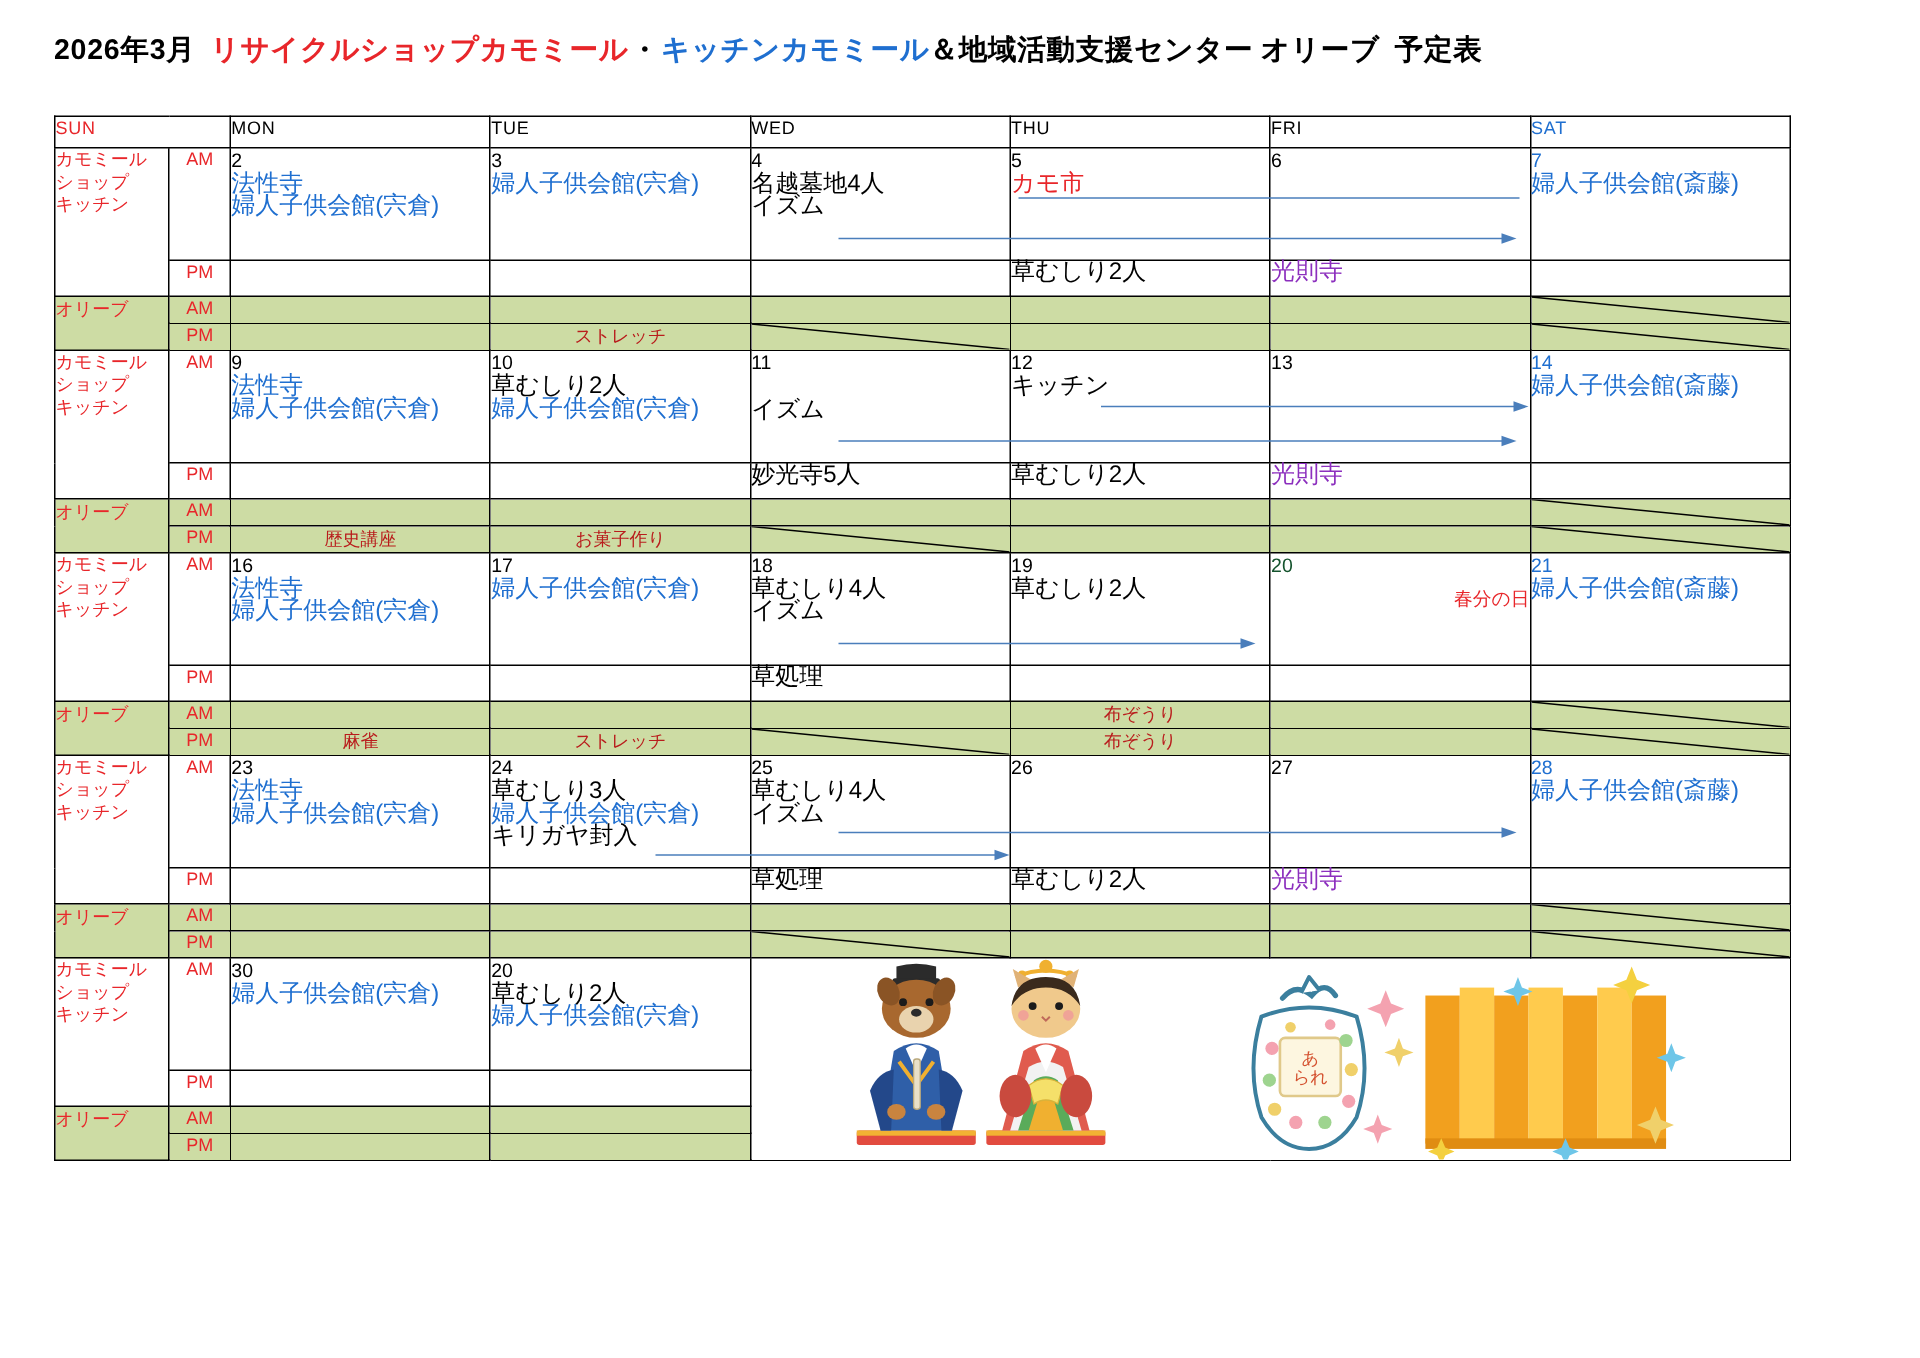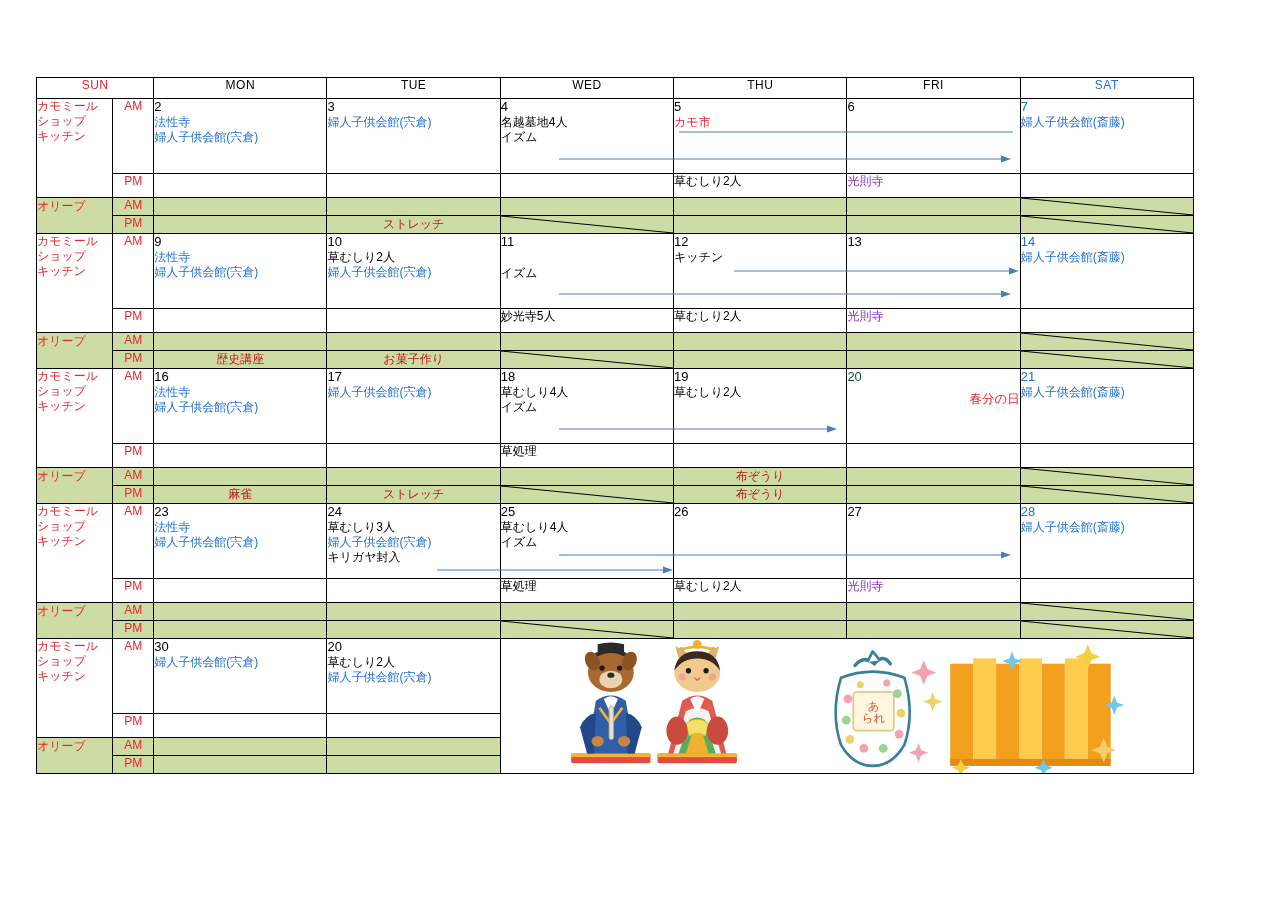--- a/index.html
+++ b/index.html
@@ -64,21 +64,20 @@
     vertical-align: top;
     font-size: 12px;
     font-weight: normal;
   }
   col.c-label { width: 76px; }
   col.c-ampm  { width: 41px; }
   col.c-day   { width: 173px; }
 
   
   .hdr td {
-    text-align: center;
     font-weight: bold;
     font-size: 13px;
     height: 20px;
     vertical-align: middle;
     letter-spacing: 0.5px;
     margin-left: 24px;
   }
   .hdr .sun { color: #e8262a; }
   .hdr .sat { color: #1f6fd0; }
 
@@ -125,21 +124,21 @@
   }
   .daynum {
     font-size: 13px;
     color: #000;
     line-height: 15px;
     margin-bottom: 1px;
   }
   .daynum.sun { color: #14532d; }
   .daynum.sat { color: #1f6fd0; }
   .ev {
-    font-size: 12px;
+    font-size: 16px;
     line-height: 15px;
     white-space: nowrap;
   }
   .ev.blue { color: #1f6fd0; }
   .ev.red  { color: #e8262a; }
   .ev.purple { color: #8c2fbe; }
   .ev.black { color: #000; }
   .ev.center-red {
     color: #e8262a;
     text-align: right;
@@ -190,20 +189,23 @@
   .art-inner { position: absolute; left: 0; top: 0; width: 100%; height: 100%; }
 
   
   .lbl-lines { display: block; }
 </style>
 </head>
 <body>
 
 <div class="page">
 
+  <div class="title-row">
+    <span class="t-black">2026年3月</span><span class="t-gap"></span><span class="t-red">リサイクルショップカモミール</span><span class="t-sep">・</span><span class="t-blue">キッチンカモミール</span><span class="t-black">＆地域活動支援センター</span><span class="t-gap-s"></span><span class="t-black">オリーブ</span><span class="t-gap"></span><span class="t-black">予定表</span>
+  </div>
 
 
   <table class="cal">
     <colgroup>
       <col class="c-label">
         <col class="c-ampm">
       <col class="c-day">
         <col class="c-day">
         <col class="c-day">
         <col class="c-day">

